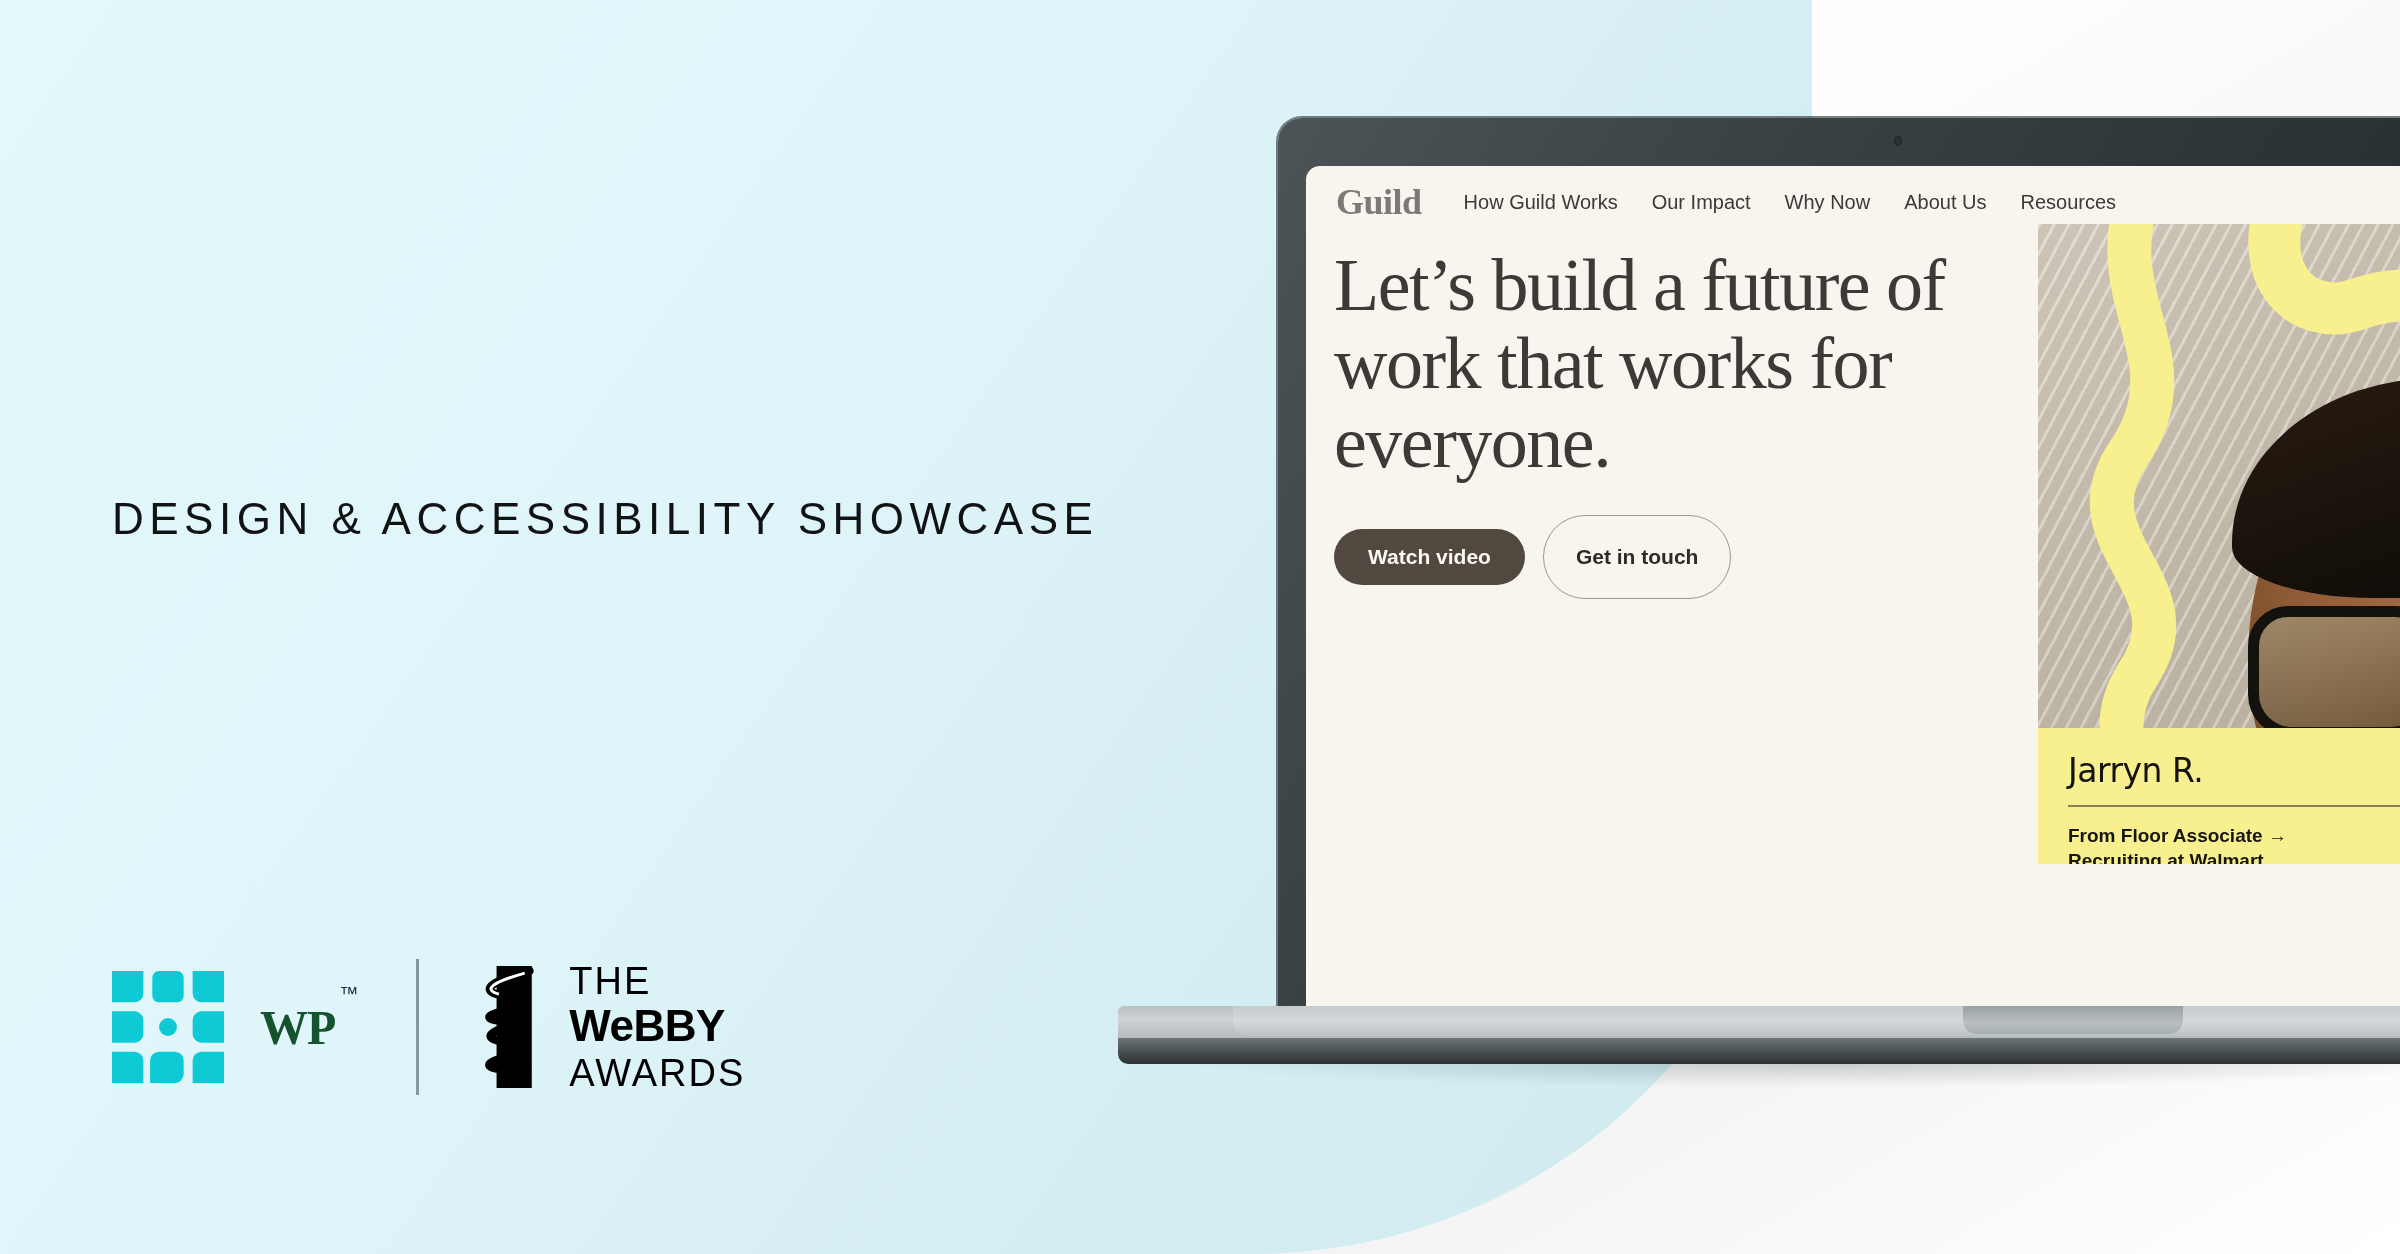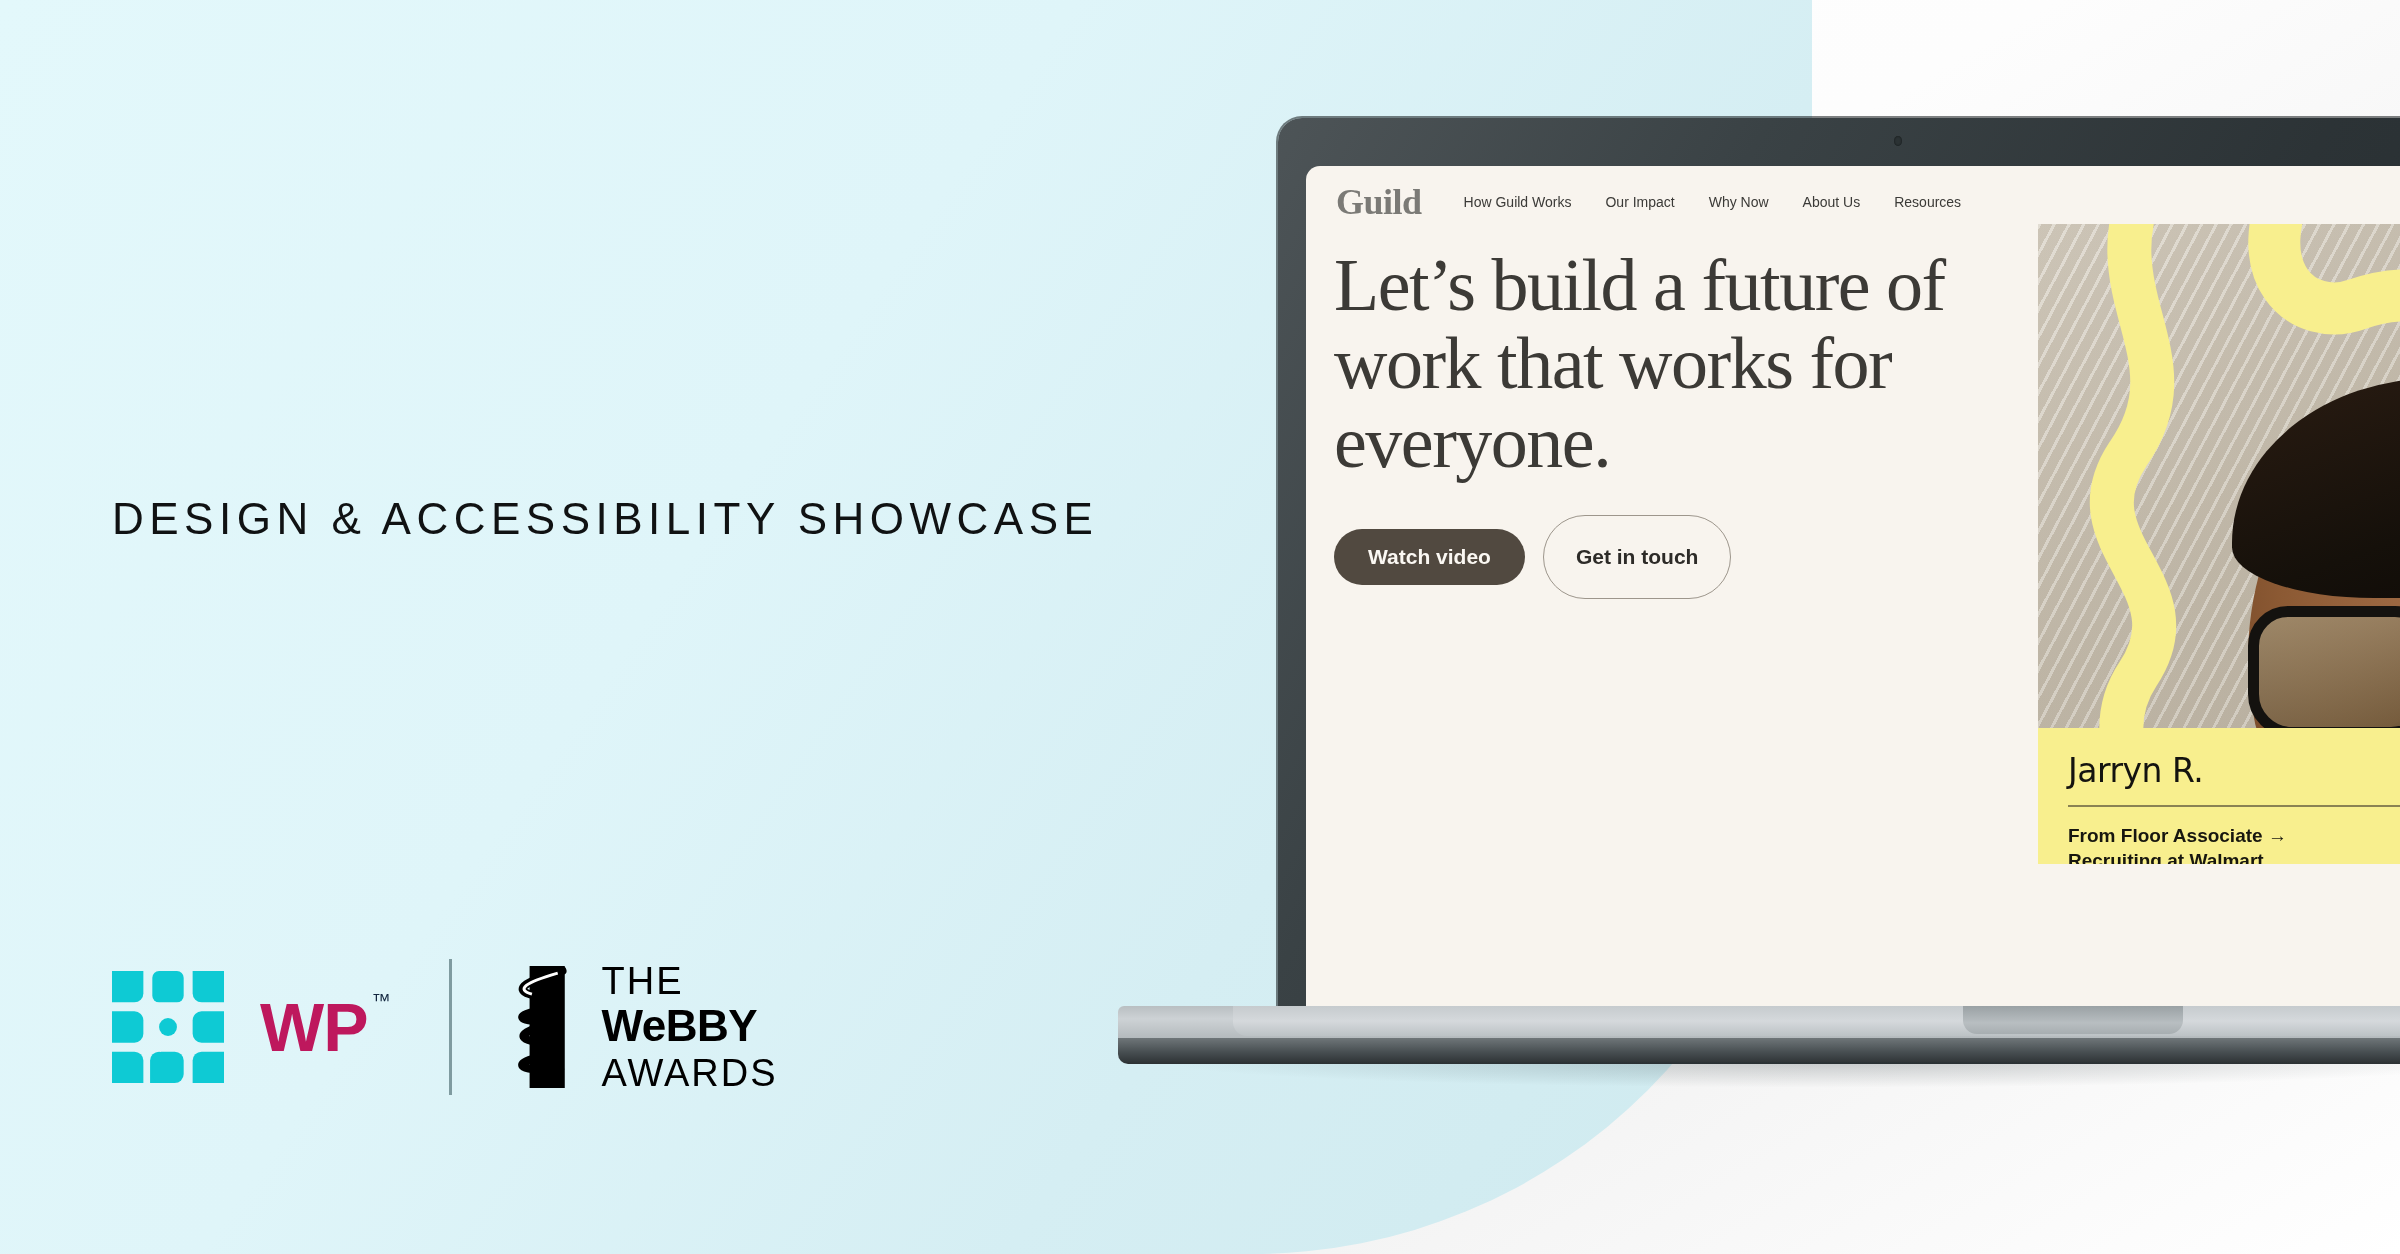--- a/index.html
+++ b/index.html
@@ -67,22 +67,22 @@
   }
 
   
   .logorow{position:absolute;left:112px;top:952px;display:flex;align-items:center;height:150px;}
   .wpe{display:flex;align-items:center;}
   .wpe-mark{width:112px;height:112px;display:block;}
   .wpe-word{
     margin-left:36px;display:flex;align-items:baseline;position:relative;
   }
   .wpe-wp{
-    font-size:68px;font-weight:700;color:#be185d;letter-spacing:-1px;
-    font-family:Liberation Sans, sans-serif;
+    font-size:48px;font-weight:700;color:#14532d;letter-spacing:-1px;
+    font-family:Liberation Serif, serif;
   }
   .wpe-engine{
     font-size:80px;font-weight:300;color:#12263f;letter-spacing:-1px;margin-left:14px;
     font-family:"DejaVu Sans", sans-serif;
   }
   .wpe-tm{font-size:19px;color:#12263f;position:relative;top:-44px;left:4px;}
   .divider{
     width:3px;height:136px;background:#6f8b91;opacity:.85;margin:0 58px 0 62px;
   }
   .webby{display:flex;align-items:center;}
@@ -137,21 +137,21 @@
   }
 
   
   .nav{display:flex;align-items:center;padding:18px 0 0 30px;}
   .guild{
     font-family:"Liberation Serif", serif;
     font-size:36px;font-weight:700;color:#7b7a76;letter-spacing:-.5px;line-height:1;
   }
   .navlinks{display:flex;align-items:center;margin-left:42px;}
   .navlink{
-    font-size:14px;color:#3b3a37;margin-right:34px;white-space:nowrap;font-weight:400;
+    font-size:20px;color:#3b3a37;margin-right:34px;white-space:nowrap;font-weight:400;
   }
   .hero{position:relative;padding:26px 0 0 28px;}
   .hero-h1{
     font-family:"Liberation Serif", serif;
     font-size:74px;line-height:1.06;color:#3c3a36;font-weight:400;
     letter-spacing:-1.5px;max-width:620px;
   }
   .btns{display:flex;align-items:center;margin-top:34px;}
   .btn-solid{
     background:#514940;color:#fbf8f3;font-size:21px;font-weight:700;

